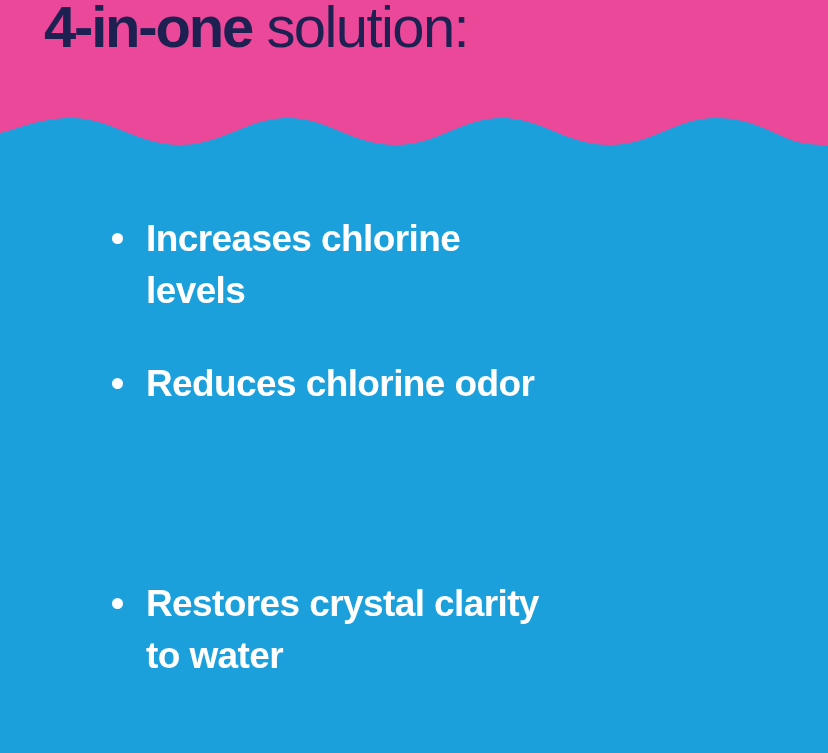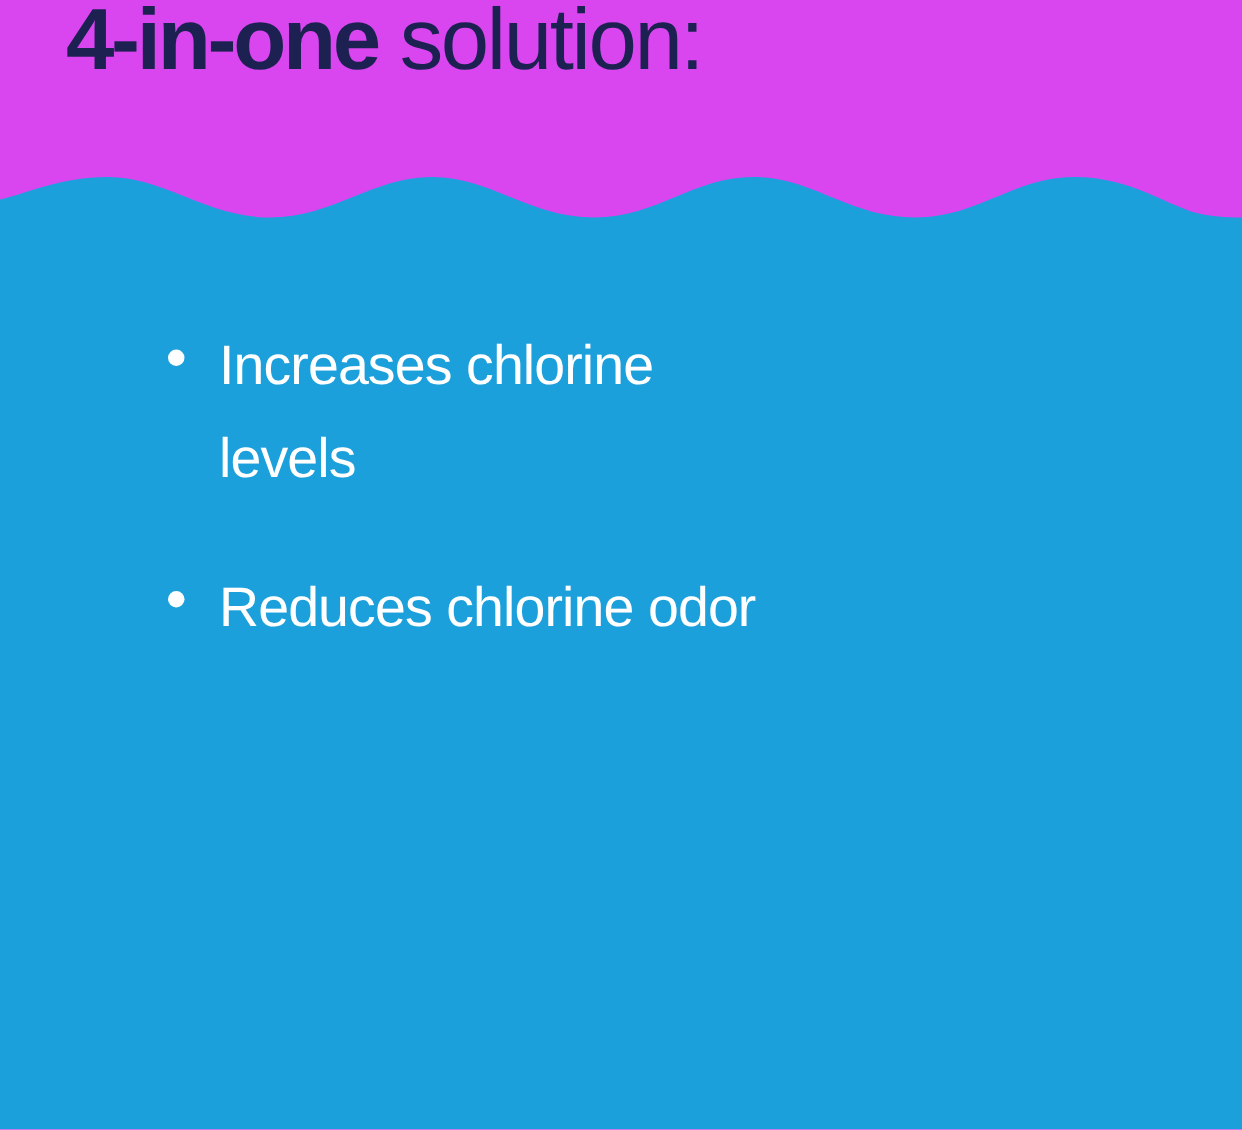--- a/index.html
+++ b/index.html
@@ -12,21 +12,21 @@
     background: #ffffff;
     font-family: "Liberation Sans", sans-serif;
     overflow: hidden;
     position: relative;
   }
 
   #stage {
     position: relative;
     width: 828px;
     height: 753px;
-    background: #d946ef;
+    background: #ec4899;
     overflow: hidden;
   }
 
   
   .heading {
     position: absolute;
     left: 44px;
     top: -10px;
     margin: 0;
     font-size: 58px;
@@ -72,39 +72,39 @@
   }
   .benefit-item {
     position: absolute;
     left: 112px;
     width: 620px;
     display: flex;
     align-items: flex-start;
     pointer-events: auto;
   }
   .benefit-item[data-index="0"] { top: 213px; }
-  .benefit-item[data-index="1"] { top: 374px; }
+  .benefit-item[data-index="1"] { top: 358px; }
   .benefit-item[data-index="2"] { top: 437px; }
   .benefit-item[data-index="3"] { top: 578px; }
 
   .bullet-dot {
     flex: 0 0 auto;
     width: 11px;
     height: 11px;
     border-radius: 50%;
     background: #ffffff;
     margin-top: 20px;
     margin-right: 23px;
   }
   .benefit-text {
     flex: 1 1 auto;
     color: #ffffff;
     font-size: 37px;
-    font-weight: 400;
-    line-height: 62px;
+    font-weight: 700;
+    line-height: 52px;
     letter-spacing: -0.6px;
     white-space: pre-line;
   }
 </style>
 </head>
 <body>
 
 <div id="stage">
 
   <h1 class="heading"><span class="strong">4-in-one</span><span> </span><span class="light">solution:</span></h1>
@@ -128,15 +128,20 @@
   <ul class="benefits">
     <li class="benefit-item" data-index="0">
       <span class="bullet-dot"></span>
       <span class="benefit-text">Increases chlorine
 levels</span>
     </li>
     <li class="benefit-item" data-index="1">
       <span class="bullet-dot"></span>
       <span class="benefit-text">Reduces chlorine odor</span>
     </li>
+    <li class="benefit-item" data-index="3">
+      <span class="bullet-dot"></span>
+      <span class="benefit-text">Restores crystal clarity
+to water</span>
+    </li>
   </ul>
 
 </div>
 
 </body></html>

